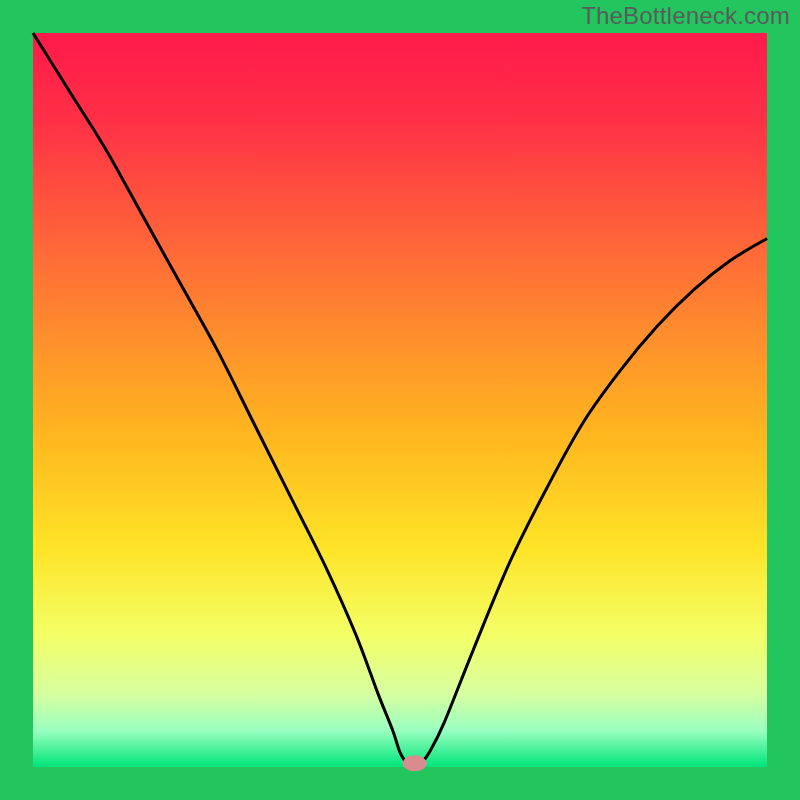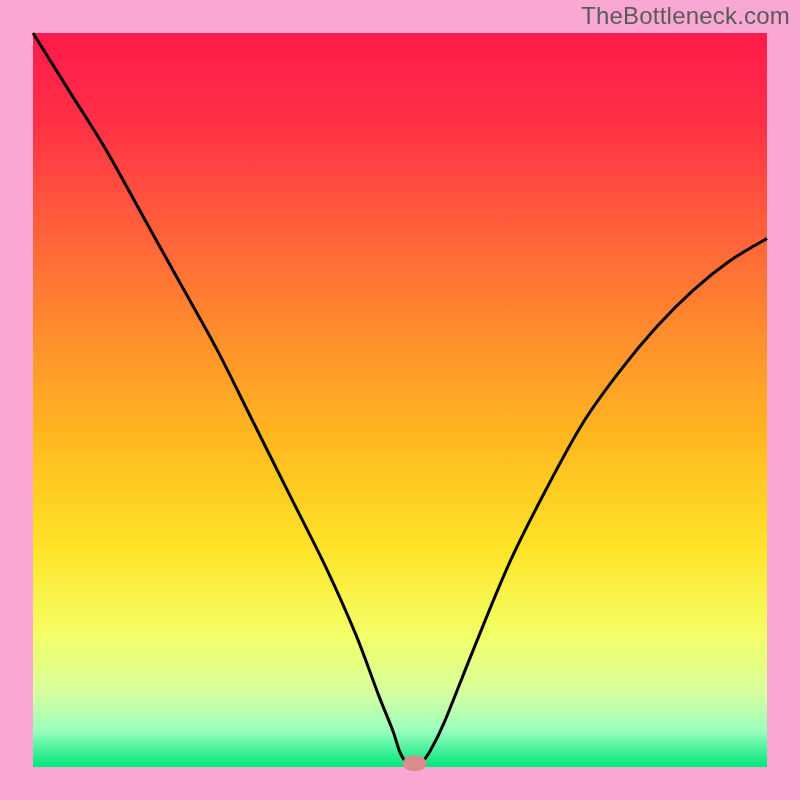--- a/index.html
+++ b/index.html
@@ -10,21 +10,21 @@
     background: #000;
     overflow: hidden;
     font-family: Arial, Helvetica, sans-serif;
   }
   .frame {
     position: absolute;
     left: 0;
     top: 0;
     width: 800px;
     height: 800px;
-    background: #f9a8d4;
+    background: #22c55e;
   }
   .watermark {
     position: absolute;
     top: 2px;
     right: 10px;
     color: #5a5a5a;
     font-size: 24px;
     font-weight: 500;
     letter-spacing: 0.2px;
     user-select: none;

